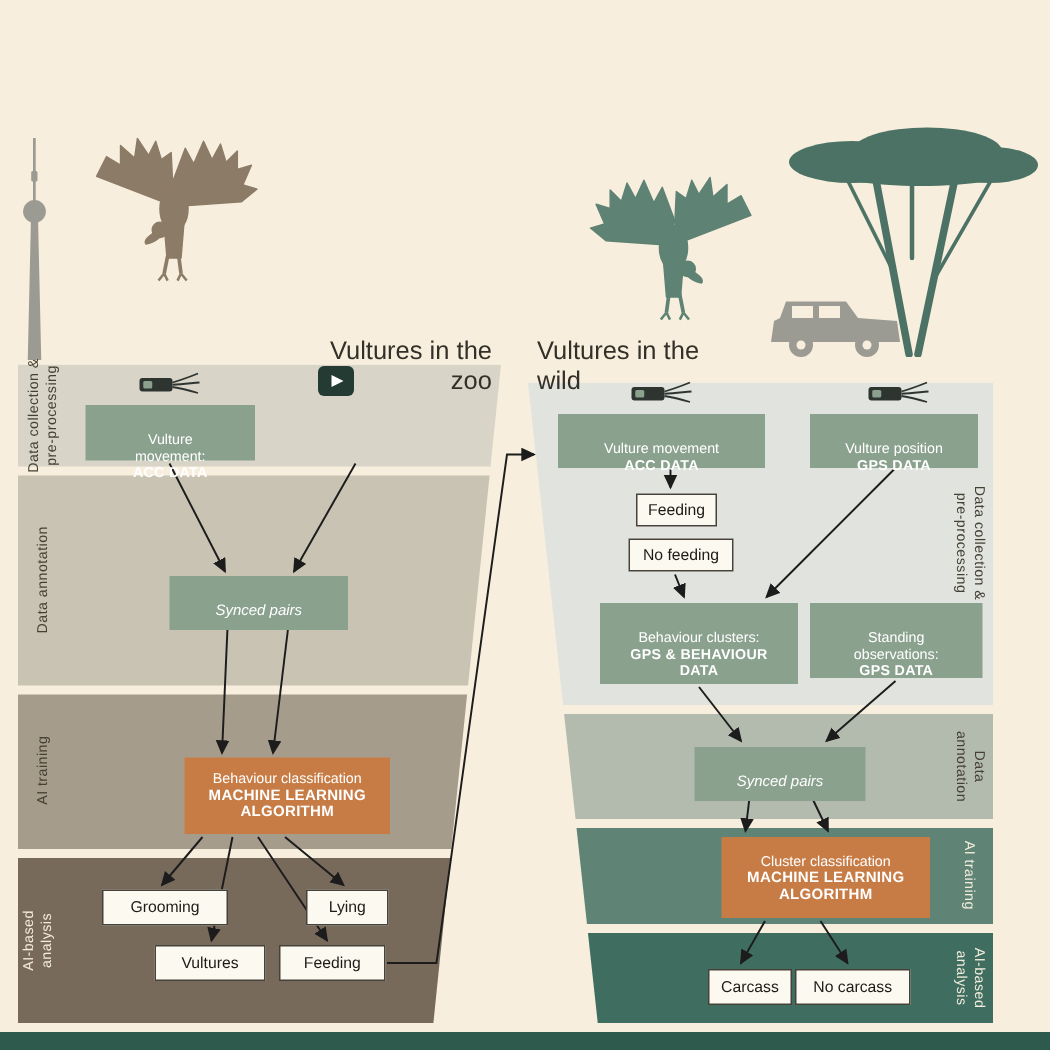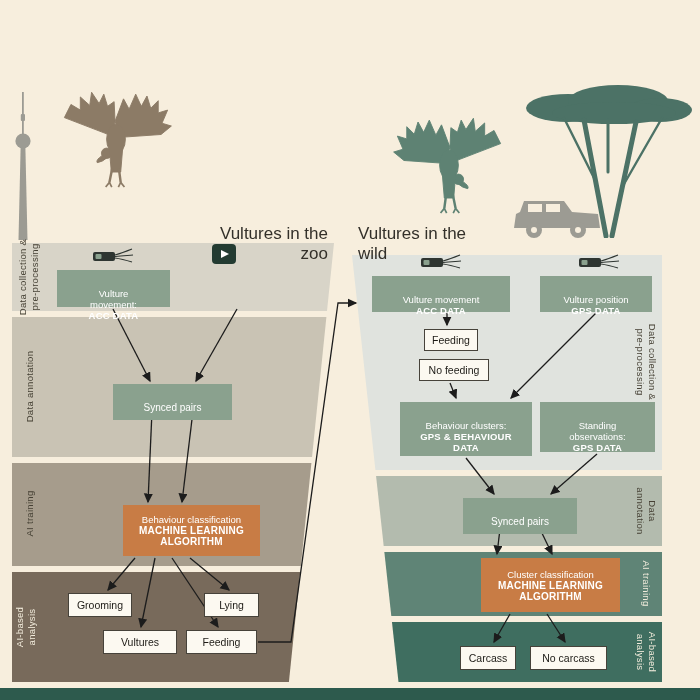--- a/index.html
+++ b/index.html
@@ -12,21 +12,21 @@
   .band{width:100%;}
   .rot{position:absolute;font-size:9.5px;line-height:1.3;text-align:center;letter-spacing:.3px;z-index:4;}
   .ccw{transform:rotate(-90deg);}
   .cw{transform:rotate(90deg);}
   .dark{color:#454034;}
   .light{color:#f2ecdc;}
   .sbox{position:absolute;background:#8aa18e;color:#fff;display:flex;flex-direction:column;
         align-items:center;justify-content:flex-start;text-align:center;z-index:3;padding:18px;box-sizing:border-box;}
   .sbox .l1{font-size:9.5px;}
   .sbox .l2{font-size:9.5px;font-weight:bold;letter-spacing:.2px;}
-  .sbox .single{font-size:10px;}
+  .sbox .single{font-size:10px;font-style:italic;}
   .obox{position:absolute;background:#c87c45;color:#fff;display:flex;flex-direction:column;
         align-items:center;justify-content:center;text-align:center;z-index:3;padding:3px;box-sizing:border-box;margin-left:28px;}
   .obox .l1{font-size:9.5px;}
   .obox .l2{font-size:10px;font-weight:bold;letter-spacing:.2px;}
   .wbox{position:absolute;background:#fcf9f1;border:1px solid #46423a;color:#1d1b16;font-size:10.5px;
         display:flex;align-items:center;justify-content:center;z-index:3;box-sizing:border-box;text-align:center;}
   .narrow{max-width:82px;display:inline-block;}
   .arrows{position:absolute;left:0;top:0;z-index:2;}
   .deco{position:absolute;z-index:1;}
   .icon{position:absolute;z-index:3;}
@@ -201,21 +201,21 @@
     <span class="l1">Vulture movement:</span>
     <span class="l2">ACC DATA</span>
   </div>
   <div class="sbox" style="left:113px;top:384px;width:119px;height:25px">
     <span class="single">Synced pairs</span>
   </div>
   <div class="obox" style="left:95px;top:505px;width:137px;height:51px">
     <span class="l1">Behaviour classification</span>
     <span class="l2">MACHINE LEARNING ALGORITHM</span>
   </div>
-  <div class="wbox" style="left:68px;top:593px;width:64px;height:24px">
+  <div class="wbox" style="left:68px;top:593px;width:84px;height:24px">
     <span>Grooming</span>
   </div>
   <div class="wbox" style="left:204px;top:593px;width:55px;height:24px">
     <span>Lying</span>
   </div>
   <div class="wbox" style="left:103px;top:630px;width:74px;height:24px">
     <span>Vultures</span>
   </div>
   <div class="wbox" style="left:186px;top:630px;width:71px;height:24px">
     <span>Feeding</span>
@@ -243,21 +243,21 @@
     <span class="l1 narrow">Standing observations:</span>
     <span class="l2">GPS DATA</span>
   </div>
   <div class="sbox" style="left:463px;top:498px;width:114px;height:29px">
     <span class="single">Synced pairs</span>
   </div>
   <div class="obox" style="left:453px;top:558px;width:139px;height:54px">
     <span class="l1">Cluster classification</span>
     <span class="l2">MACHINE LEARNING ALGORITHM</span>
   </div>
-  <div class="wbox" style="left:460px;top:646px;width:56px;height:24px">
+  <div class="wbox" style="left:472px;top:646px;width:56px;height:24px">
     <span>Carcass</span>
   </div>
   <div class="wbox" style="left:530px;top:646px;width:77px;height:24px">
     <span>No carcass</span>
   </div>
 
   <div class="bottom-strip"></div>
 
 </div>
 

